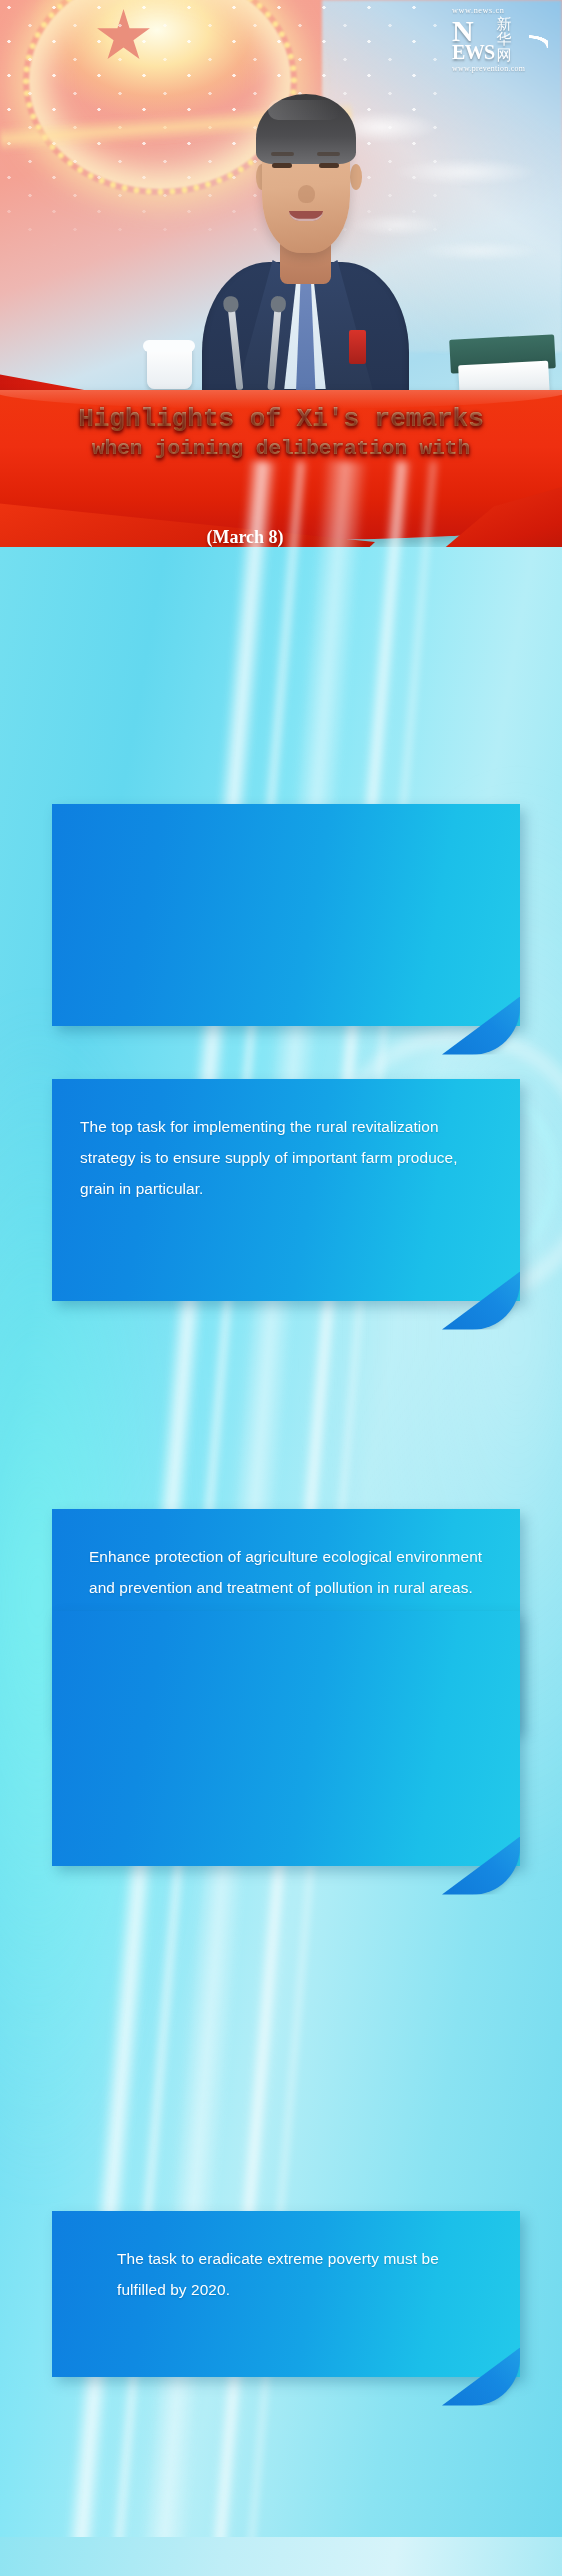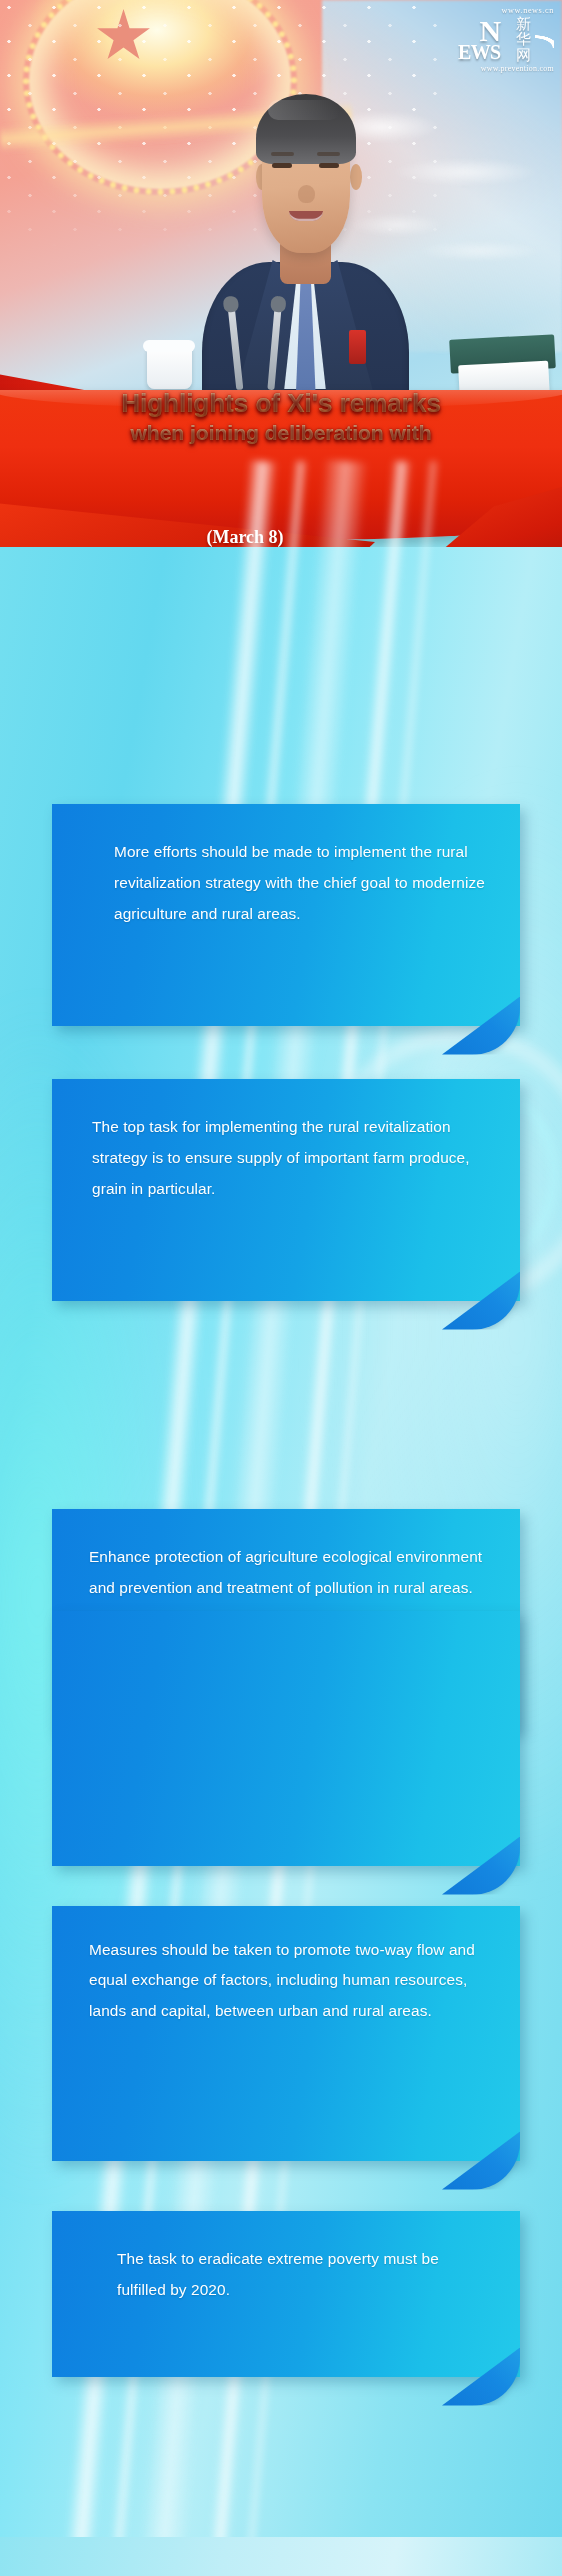--- a/index.html
+++ b/index.html
@@ -149,21 +149,21 @@
   .cup .lid{position:absolute;left:-3.7px;top:-6px;width:52px;height:12px;background:#fbfdfe;border-radius:6px;}
   .mic1,.mic2{position:absolute;top:6px;width:6.7px;height:84px;background:linear-gradient(180deg,#d9dde2,#9aa3ac);border-radius:3px;}
   .mic1{left:232px;transform:rotate(-6deg);}
   .mic2{left:271px;transform:rotate(5deg);}
   .mic1:before,.mic2:before{content:"";position:absolute;left:-3.7px;top:-10.5px;width:14.2px;height:16.5px;background:#6f7780;border-radius:6.7px;}
   .badge{position:absolute;left:349px;top:30px;width:16.5px;height:34px;background:linear-gradient(180deg,#d8332a,#a8201a);border-radius:2.2px;}
   .papers{position:absolute;left:459px;top:63px;width:90px;height:36px;background:linear-gradient(180deg,#ffffff,#dfe6ea);border-radius:2.2px;transform:rotate(-3deg);box-shadow:0 2.2px 5.2px rgba(0,0,0,.14);}
   .greenbk{position:absolute;left:450px;top:37px;width:105px;height:34px;background:linear-gradient(180deg,#3c6f63,#2d574e);border-radius:2.2px;transform:rotate(-3deg);}
 
   
-  #logo{position:absolute;right:8px;top:6px;width:96px;height:69px;color:#fff;text-align:right;}
+  #logo{position:absolute;right:14px;top:6px;width:96px;height:69px;color:#fff;text-align:left;}
   #logo .url-top{font-size:8.2px;letter-spacing:0.6px;font-family:"Liberation Serif",serif;text-shadow:0 0.7px 1.5px rgba(0,0,0,.25);}
   #logo .mark{display:flex;align-items:center;justify-content:center;gap:2.2px;margin-top:0.7px;}
   #logo .nblock{
     font-family:"Liberation Serif",serif;font-weight:bold;font-size:30px;line-height:.86;
     letter-spacing:-0.7px;text-shadow:0 1.5px 2.2px rgba(0,0,0,.28);
   }
   #logo .cn{font-size:15px;font-weight:normal;line-height:1.05;letter-spacing:0.7px;text-shadow:0 1.5px 2.2px rgba(0,0,0,.28);}
   #logo .swoosh{
     width:30px;height:16.5px;margin-left:1.5px;
     background:radial-gradient(ellipse 30px 16.5px at 0% 100%, rgba(255,255,255,0) 58%, #fff 60%, #fff 76%, rgba(255,255,255,0) 78%);
@@ -195,22 +195,22 @@
     clip-path:polygon(100% 0,100% 88%,4% 100%,56% 22%);
     filter:drop-shadow(0 2.2px 4.5px rgba(0,0,0,.28));
   }
   .rb-foldL{
     position:absolute;left:-15px;top:129px;width:390px;height:91px;
     background:linear-gradient(160deg,#ef3410 0%,#d11c07 62%,#a81105 100%);
     clip-path:polygon(0 0,100% 44%,86% 100%,0 100%);
     filter:drop-shadow(0 2.2px 4.5px rgba(0,0,0,.25));
   }
   .rb-title{
-    position:absolute;left:0;top:17px;width:562px;text-align:center;
-    font-family:Liberation Sans, sans-serif;font-weight:bold;color:#fbe6a2;
+    position:absolute;left:0;top:33px;width:562px;text-align:center;
+    font-family:Liberation Mono, monospace;font-weight:bold;color:#fbe6a2;
     text-shadow:0 1.5px 3px rgba(90,0,0,.65), 0 0 1.5px rgba(120,20,0,.6);
   }
   .rb-l1{font-size:26px;line-height:1.06;
     background:linear-gradient(180deg,#fff6d4 0%,#fbe4a0 48%,#e9bf5e 100%);
     -webkit-background-clip:text;background-clip:text;color:transparent;
     filter:drop-shadow(0 1.5px 2.2px rgba(110,6,0,.75));}
   .rb-l2{font-size:21px;line-height:1.45;
     background:linear-gradient(180deg,#fff8dd 0%,#fbe6aa 48%,#ecc468 100%);
     -webkit-background-clip:text;background-clip:text;color:transparent;
     filter:drop-shadow(0 1.5px 2.2px rgba(110,6,0,.75));}
@@ -290,21 +290,21 @@
     background:linear-gradient(225deg,#1f9fe6 0%,#1588e2 42%,#0f79d8 100%);
     clip-path:polygon(100% 0, 100% 100%, 0 100%);
     border-radius:0 0 48px 0;
     filter:drop-shadow(-1.5px 2.2px 3.7px rgba(0,60,100,.3));
   }
 
   
   #box1{top:804px;height:222px;}
   #box1 .txt{padding:33px 30px 0 62px;}
   #box2{top:1079px;height:222px;}
-  #box2 .txt{padding:33px 30px 0 40px;}
+  #box2 .txt{padding:33px 30px 0 28px;}
   #box3{top:1509px;height:222px;}
   #box3 .txt{padding:33px 30px 0 37px;}
   #box4{top:1611px;height:255px;}
   #box4 .txt{padding:28.5px 30px 0 31px;}
   #box5{top:1906px;height:255px;}
   #box5 .txt{padding:28.5px 30px 0 37px;}
   #box6{top:2211px;height:166px;padding-left:28px;}
   #box6 .txt{padding:33px 30px 0 37px;}
 
   
@@ -401,42 +401,37 @@
     <div class="swirl2"></div>
     <div class="ray r1"></div>
     <div class="ray r2"></div>
     <div class="ray r3"></div>
     <div class="ray r4"></div>
     <div class="ray r5"></div>
   </div>
 
 
   <div class="qbox" id="box1">
-    <div class="txt">More efforts should be made to implement the rural revitalization strategy with the chief goal to modernize agriculture and rural areas.</div>
     <div class="curl"></div>
   </div>
 
   <div class="qbox" id="box2">
     <div class="txt">The top task for implementing the rural revitalization strategy is to ensure supply of important farm produce, grain in particular.</div>
     <div class="curl"></div>
   </div>
 
   <div class="qbox" id="box3">
     <div class="txt">Enhance protection of agriculture ecological environment and prevention and treatment of pollution in rural areas.</div>
     <div class="curl"></div>
   </div>
 
   <div class="qbox" id="box4">
     <div class="curl"></div>
   </div>
 
-  <div class="qbox" id="box5">
-    <div class="txt">Measures should be taken to promote two-way flow and equal exchange of factors, including human resources, lands and capital, between urban and rural areas.</div>
-    <div class="curl"></div>
-  </div>
 
   <div class="qbox" id="box6">
     <div class="txt">The task to eradicate extreme poverty must be fulfilled by 2020.</div>
     <div class="curl"></div>
   </div>
 
   <div id="belowfoot"></div>
 
 </div>
 

